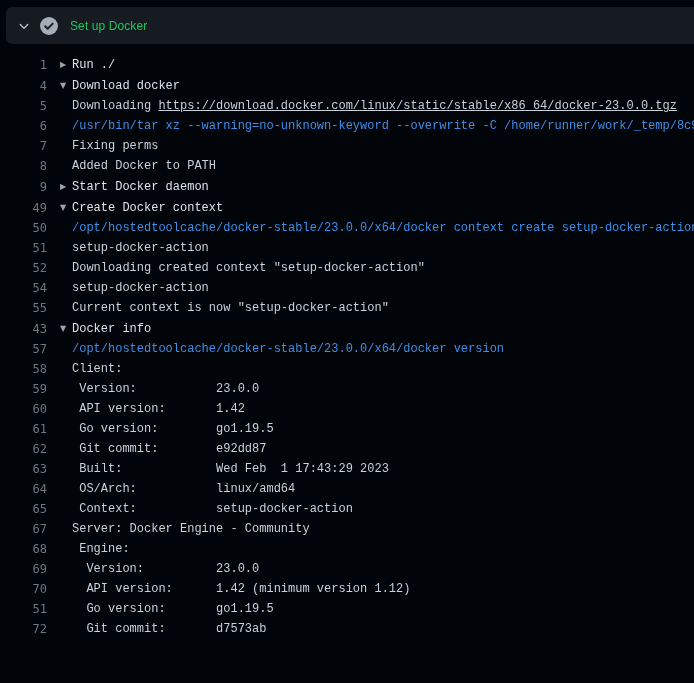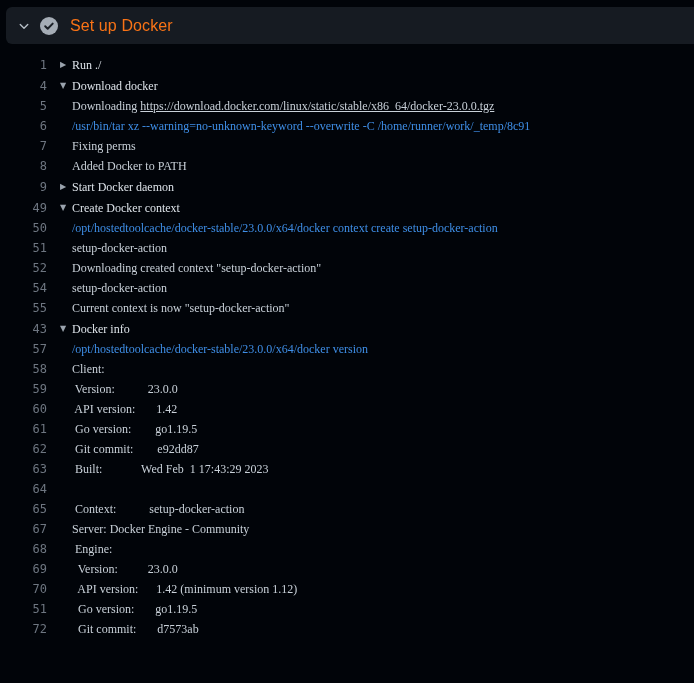--- a/index.html
+++ b/index.html
@@ -25,21 +25,21 @@
     position:absolute;top:7px;left:6px;right:0;height:37px;
     background:var(--header-bg);
     border-radius:6px 0 0 6px;
     display:flex;align-items:center;
     cursor:pointer;
   }
   .chev{width:16px;height:16px;margin-left:10px;flex:none;display:flex;align-items:center;justify-content:center;}
   .status{width:18px;height:18px;margin-left:8px;flex:none;display:flex;align-items:center;justify-content:center;}
   .step-title{
     margin-left:12px;
-    color:#f97316;font-size:16px;font-weight:500;
+    color:#22c55e;font-size:12px;font-weight:500;
     letter-spacing:.1px;
   }
 
   
   .log{
     position:absolute;top:44px;left:0;right:0;bottom:0;
     padding-top:10px;
     overflow:hidden;
     font-family:var(--mono);font-size:12px;
   }
@@ -52,21 +52,21 @@
     cursor:pointer;
   }
   .marker{
     flex:none;width:25px;padding-left:13px;
     font-family:"DejaVu Sans",sans-serif;font-size:8px;line-height:1;
     color:var(--marker);
   }
   .row.group .marker{cursor:pointer;}
   .text{
     white-space:pre;color:var(--text);
-    font-family:Liberation Serif, serif;font-size:12px;line-height:20px;
+    font-family:Liberation Mono, monospace;font-size:12px;line-height:20px;
   }
   .text.cmd{color:var(--blue);}
   .row.group .text{color:var(--bright);cursor:pointer;}
   .loglink{color:inherit;text-decoration:underline;cursor:pointer;}
 </style>
 </head>
 <body>
 
 <div class="step-header">
   <span class="chev">
@@ -185,20 +185,21 @@
       <span class="text"> Git commit:        e92dd87</span>
     </div>
     <div class="row">
       <a class="num">63</a>
       <span class="marker"></span>
       <span class="text"> Built:             Wed Feb  1 17:43:29 2023</span>
     </div>
     <div class="row">
       <a class="num">64</a>
       <span class="marker"></span>
+      <span class="text"> OS/Arch:           linux/amd64</span>
     </div>
     <div class="row">
       <a class="num">65</a>
       <span class="marker"></span>
       <span class="text"> Context:           setup-docker-action</span>
     </div>
     <div class="row">
       <a class="num">67</a>
       <span class="marker"></span>
       <span class="text">Server: Docker Engine - Community</span>

